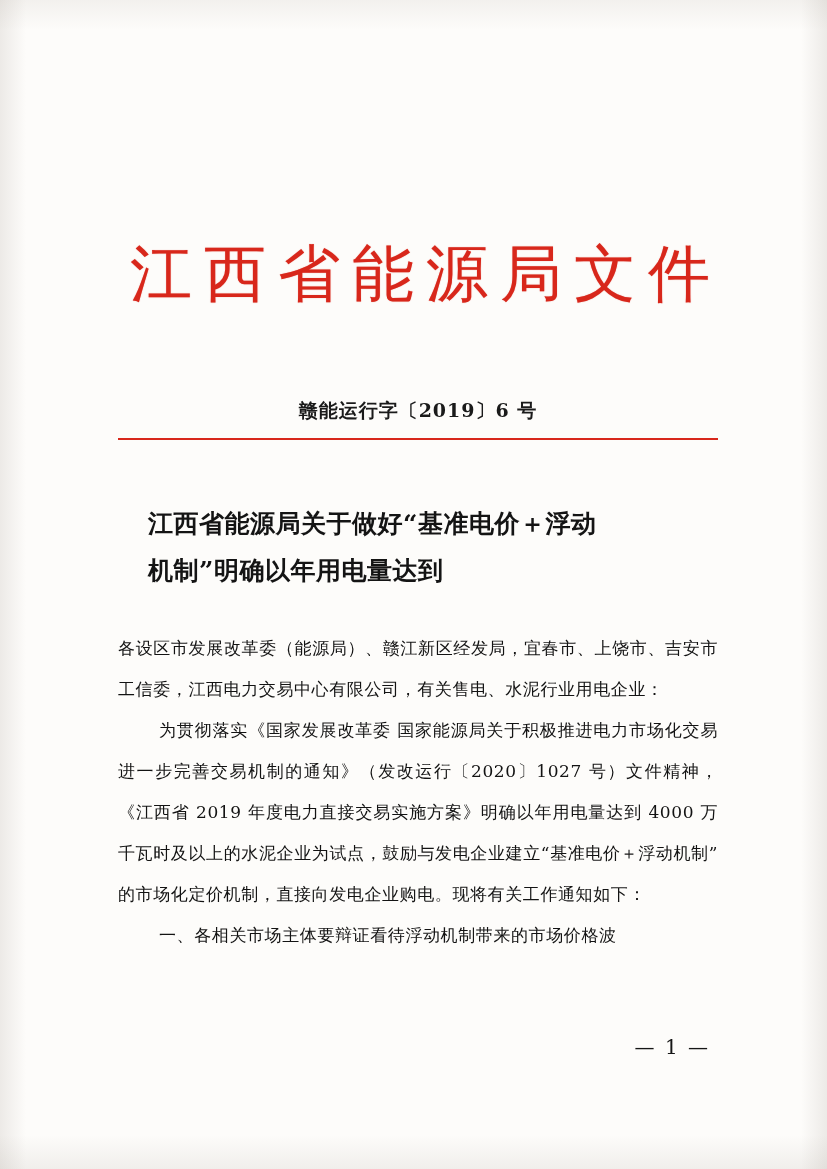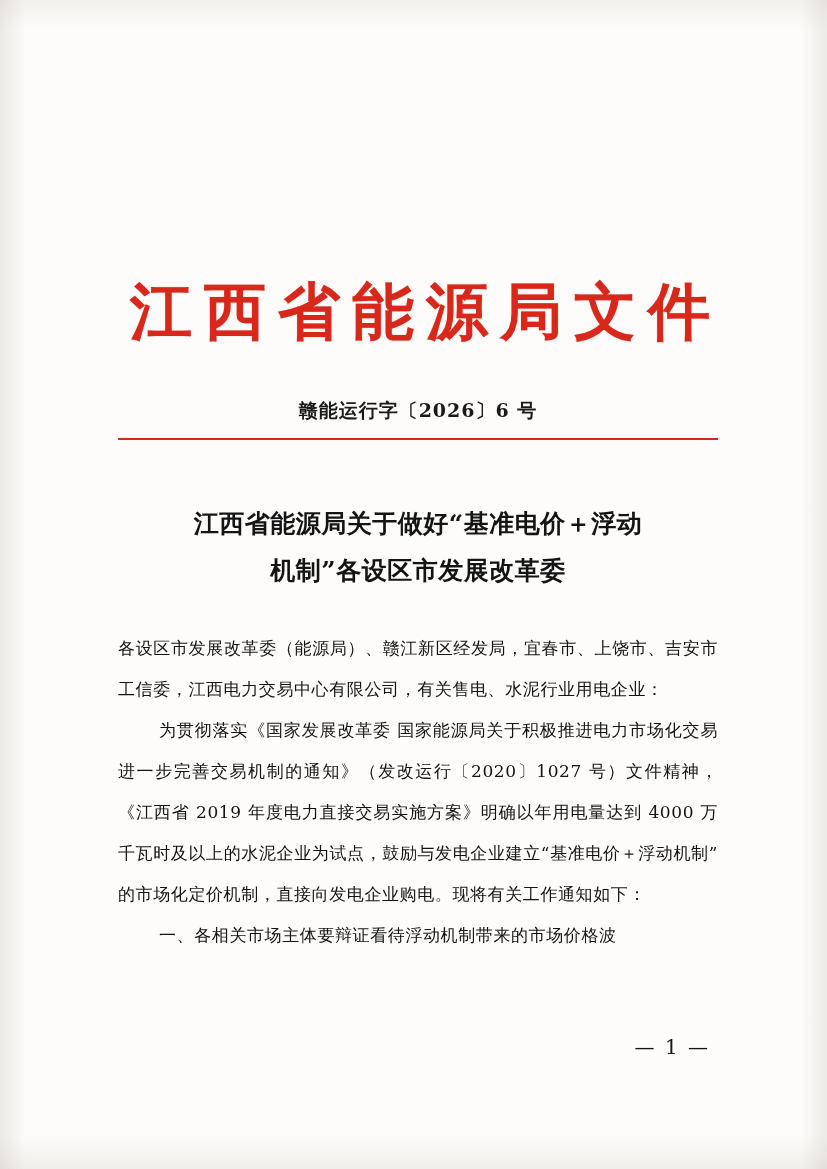--- a/index.html
+++ b/index.html
@@ -41,28 +41,27 @@
 
   
   .masthead {
     position: absolute;
     left: 0;
     top: 243px;
     width: 600px;
     text-align: left;
     color: #d8271b;
     font-family: "DejaVu Serif", "Liberation Serif", serif;
-    font-weight: bold;
+    font-weight: normal;
     font-size: 62px;
     letter-spacing: 12px;
     line-height: 1;
     text-indent: 12px;
     white-space: nowrap;
     text-shadow: 0 0 1px rgba(216,39,27,0.5);
-    margin-top: 38px;
   }
 
   
   .doc-number {
     position: absolute;
     left: 0;
     top: 398px;
     width: 600px;
     text-align: center;
     font-size: 19px;
@@ -81,21 +80,21 @@
     height: 2px;
     background: #d8271b;
   }
 
   
   .doc-title {
     position: absolute;
     left: 30px;
     top: 500px;
     width: 540px;
-    text-align: center;
+    text-align: left;
     font-size: 25px;
     font-weight: bold;
     line-height: 47px;
     color: #141414;
     letter-spacing: 0.5px;
     font-family: "DejaVu Serif", "Liberation Serif", serif;
   }
 
   
   .content {
@@ -134,27 +133,27 @@
   }
 </style>
 </head>
 <body>
 
 <div class="page">
   <div class="doc-body">
 
     <div class="masthead">江西省能源局文件</div>
 
-    <div class="doc-number">赣能运行字〔2026〕6 号</div>
+    <div class="doc-number">赣能运行字〔2019〕6 号</div>
 
     <div class="red-rule"></div>
 
     <div class="doc-title">
       <div>江西省能源局关于做好“基准电价＋浮动</div>
-      <div>机制”各设区市发展改革委</div>
+      <div>机制”明确以年用电量达到</div>
     </div>
 
     <div class="content">
       <p class="para">各设区市发展改革委（能源局）、赣江新区经发局，宜春市、上饶市、吉安市工信委，江西电力交易中心有限公司，有关售电、水泥行业用电企业：</p>
       <p class="para indent">为贯彻落实《国家发展改革委 国家能源局关于积极推进电力市场化交易 进一步完善交易机制的通知》（发改运行〔2020〕1027 号）文件精神，《江西省 2019 年度电力直接交易实施方案》明确以年用电量达到 4000 万千瓦时及以上的水泥企业为试点，鼓励与发电企业建立“基准电价＋浮动机制”的市场化定价机制，直接向发电企业购电。现将有关工作通知如下：</p>
       <p class="para indent">一、各相关市场主体要辩证看待浮动机制带来的市场价格波</p>
     </div>
 
     <div class="page-number">— 1 —</div>
 

